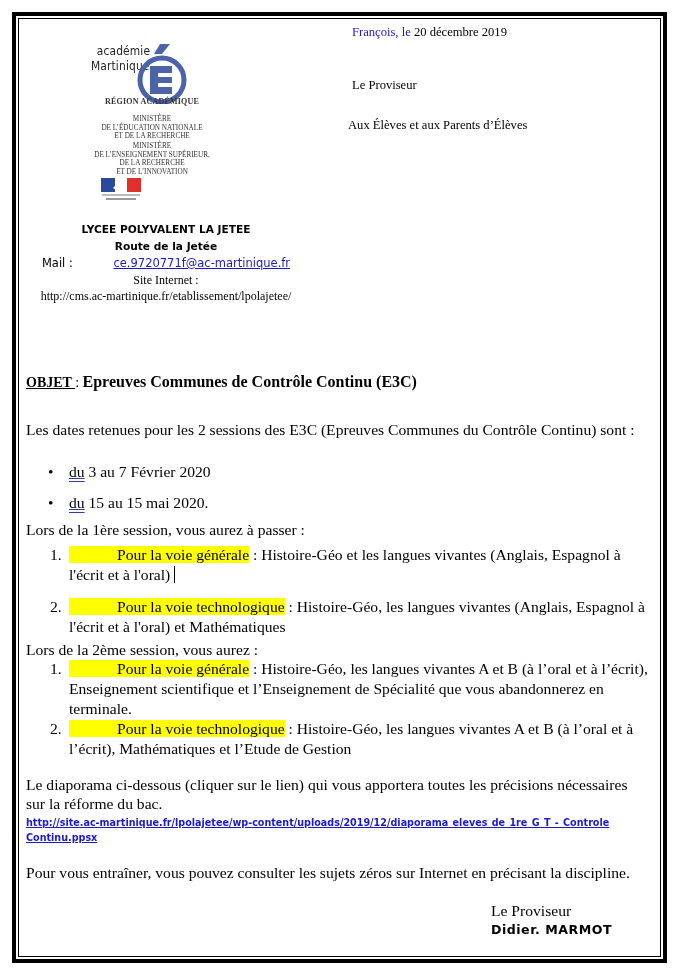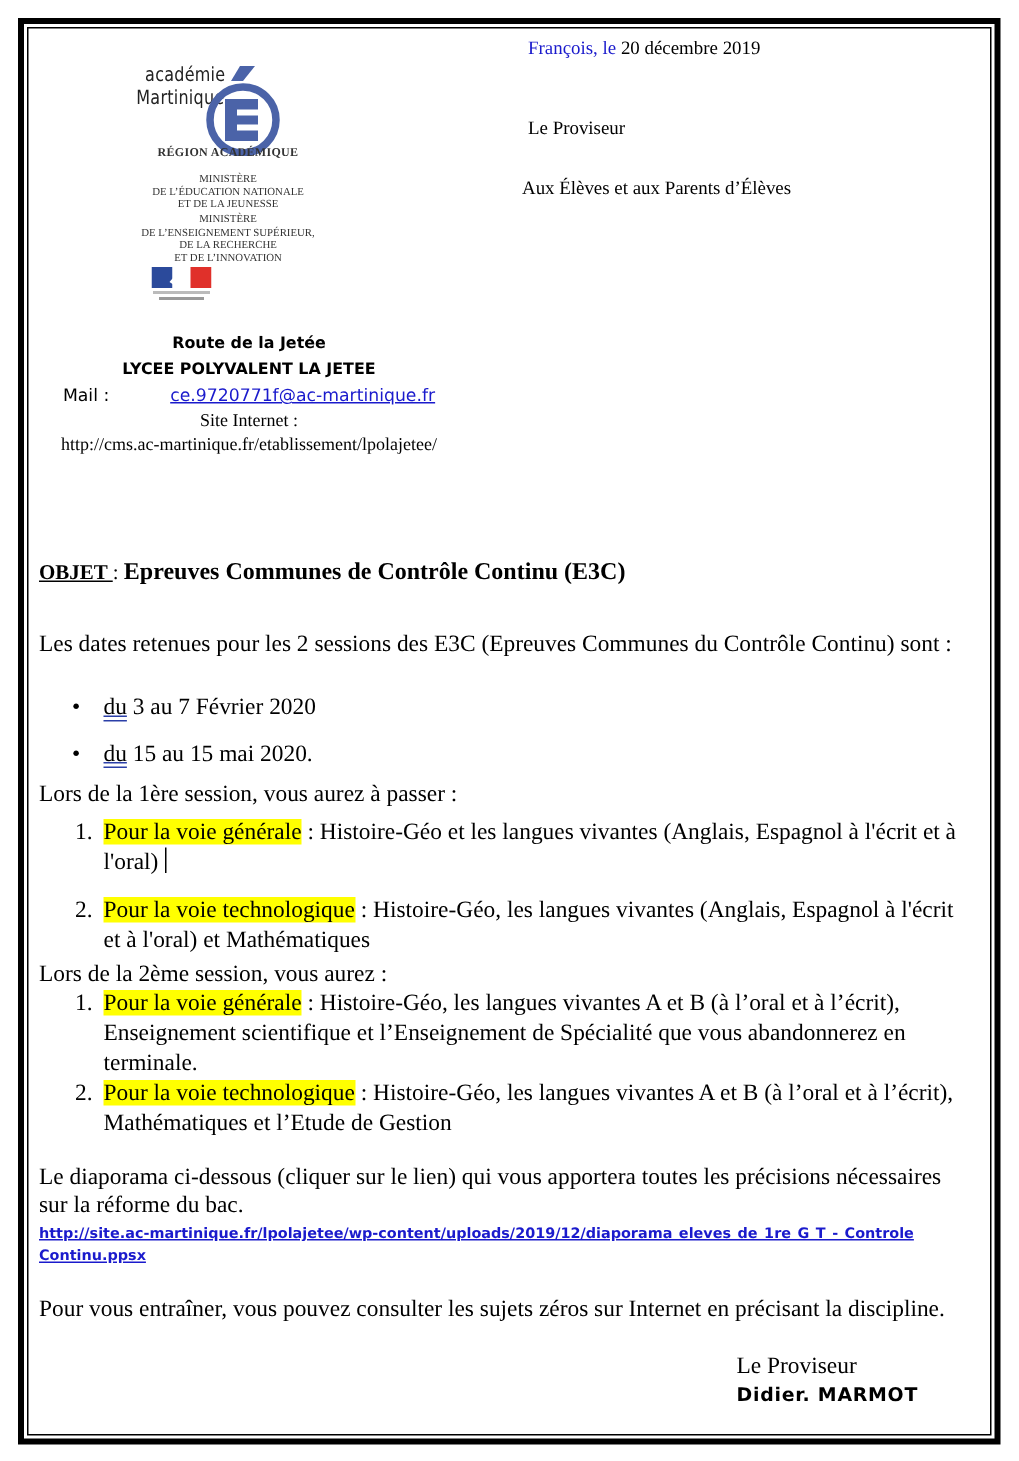--- a/index.html
+++ b/index.html
@@ -47,21 +47,21 @@
       font-family: "Liberation Serif", serif; font-size: 15.6px; line-height: 19px; }
     .bullets li { position: relative; padding-left: 43px; height: 31px; }
     .bullets li .dot { position: absolute; left: 22px; top: 0; }
     .du { text-decoration: underline double #2b3fa8; }
 
     .sess { position: absolute; left: 26px; width: 620px; font-family: "Liberation Serif", serif; font-size: 15.6px; line-height: 19px; }
     .olist { position: absolute; left: 26px; width: 622px; margin: 0; padding: 0; list-style: none;
       font-family: "Liberation Serif", serif; font-size: 15.6px; line-height: 20px; }
     .olist li { position: relative; padding-left: 43px; }
     .olist li .num { position: absolute; left: 24px; top: 0; }
-    .hl { background: #ffff00; }
+    .hl { background: #ffff00; padding-left: 48px; }
     .caret { display: inline-block; width: 1px; height: 17px; background: #000; vertical-align: -3px; margin-left: 4px; }
 
     .link { position: absolute; left: 26px; top: 815px; width: 600px; font-family: "DejaVu Sans", sans-serif;
       font-size: 9.6px; font-weight: bold; line-height: 15px; color: #1a1acc; text-decoration: underline; word-spacing: 1px; }
     .sign-title { position: absolute; left: 491px; top: 902px; font-family: "Liberation Serif", serif; font-size: 15.6px; }
     .sign-name { position: absolute; left: 491px; top: 922px; font-family: "DejaVu Sans", sans-serif; font-size: 12.6px; font-weight: bold; letter-spacing: 0.5px; }
   </style>
 </head>
 <body>
 
@@ -77,41 +77,41 @@
     <rect x="14" y="22" width="22" height="28" fill="#4b63a8"></rect>
     <rect x="22" y="29" width="14" height="4" fill="#fff"></rect>
     <rect x="22" y="39" width="14" height="4" fill="#fff"></rect>
   </svg>
 </div>
 
 <div class="ministry region">RÉGION ACADÉMIQUE</div>
 <div class="ministry min-block" style="top:115px;">
   <div>MINISTÈRE</div>
   <div>DE L’ÉDUCATION NATIONALE</div>
-  <div>ET DE LA JEUNESSE</div>
+  <div>ET DE LA RECHERCHE</div>
 </div>
 <div class="ministry min-block" style="top:142px;">
   <div>MINISTÈRE</div>
   <div>DE L’ENSEIGNEMENT SUPÉRIEUR,</div>
   <div>DE LA RECHERCHE</div>
   <div>ET DE L’INNOVATION</div>
 </div>
 
 <svg class="flag" viewBox="0 0 40 26">
   <rect x="0" y="0" width="14" height="14" fill="#2b4a9b"></rect>
   <rect x="14" y="0" width="12" height="14" fill="#ffffff"></rect>
   <rect x="26" y="0" width="14" height="14" fill="#e0302a"></rect>
   <path d="M12,10 C15,6 18,5 22,6 C19,8 17,10 15,12 Z" fill="#ffffff"></path>
   <rect x="1" y="16" width="38" height="2" fill="#bbb"></rect>
   <rect x="5" y="20" width="30" height="2" fill="#999"></rect>
 </svg>
 
 <div class="school" style="top:221px;">
+  <div class="b">LYCEE POLYVALENT LA JETEE</div>
   <div class="b">Route de la Jetée</div>
-  <div class="b">LYCEE POLYVALENT LA JETEE</div>
   <div class="mail">
     <span>Mail :</span>
     <a href="#">ce.9720771f@ac-martinique.fr</a>
   </div>
   <div class="site">Site Internet :</div>
   <div class="site">http://cms.ac-martinique.fr/etablissement/lpolajetee/</div>
 </div>
 
 <div class="right-hdr date-line">
   <span class="blue">François, le</span>

